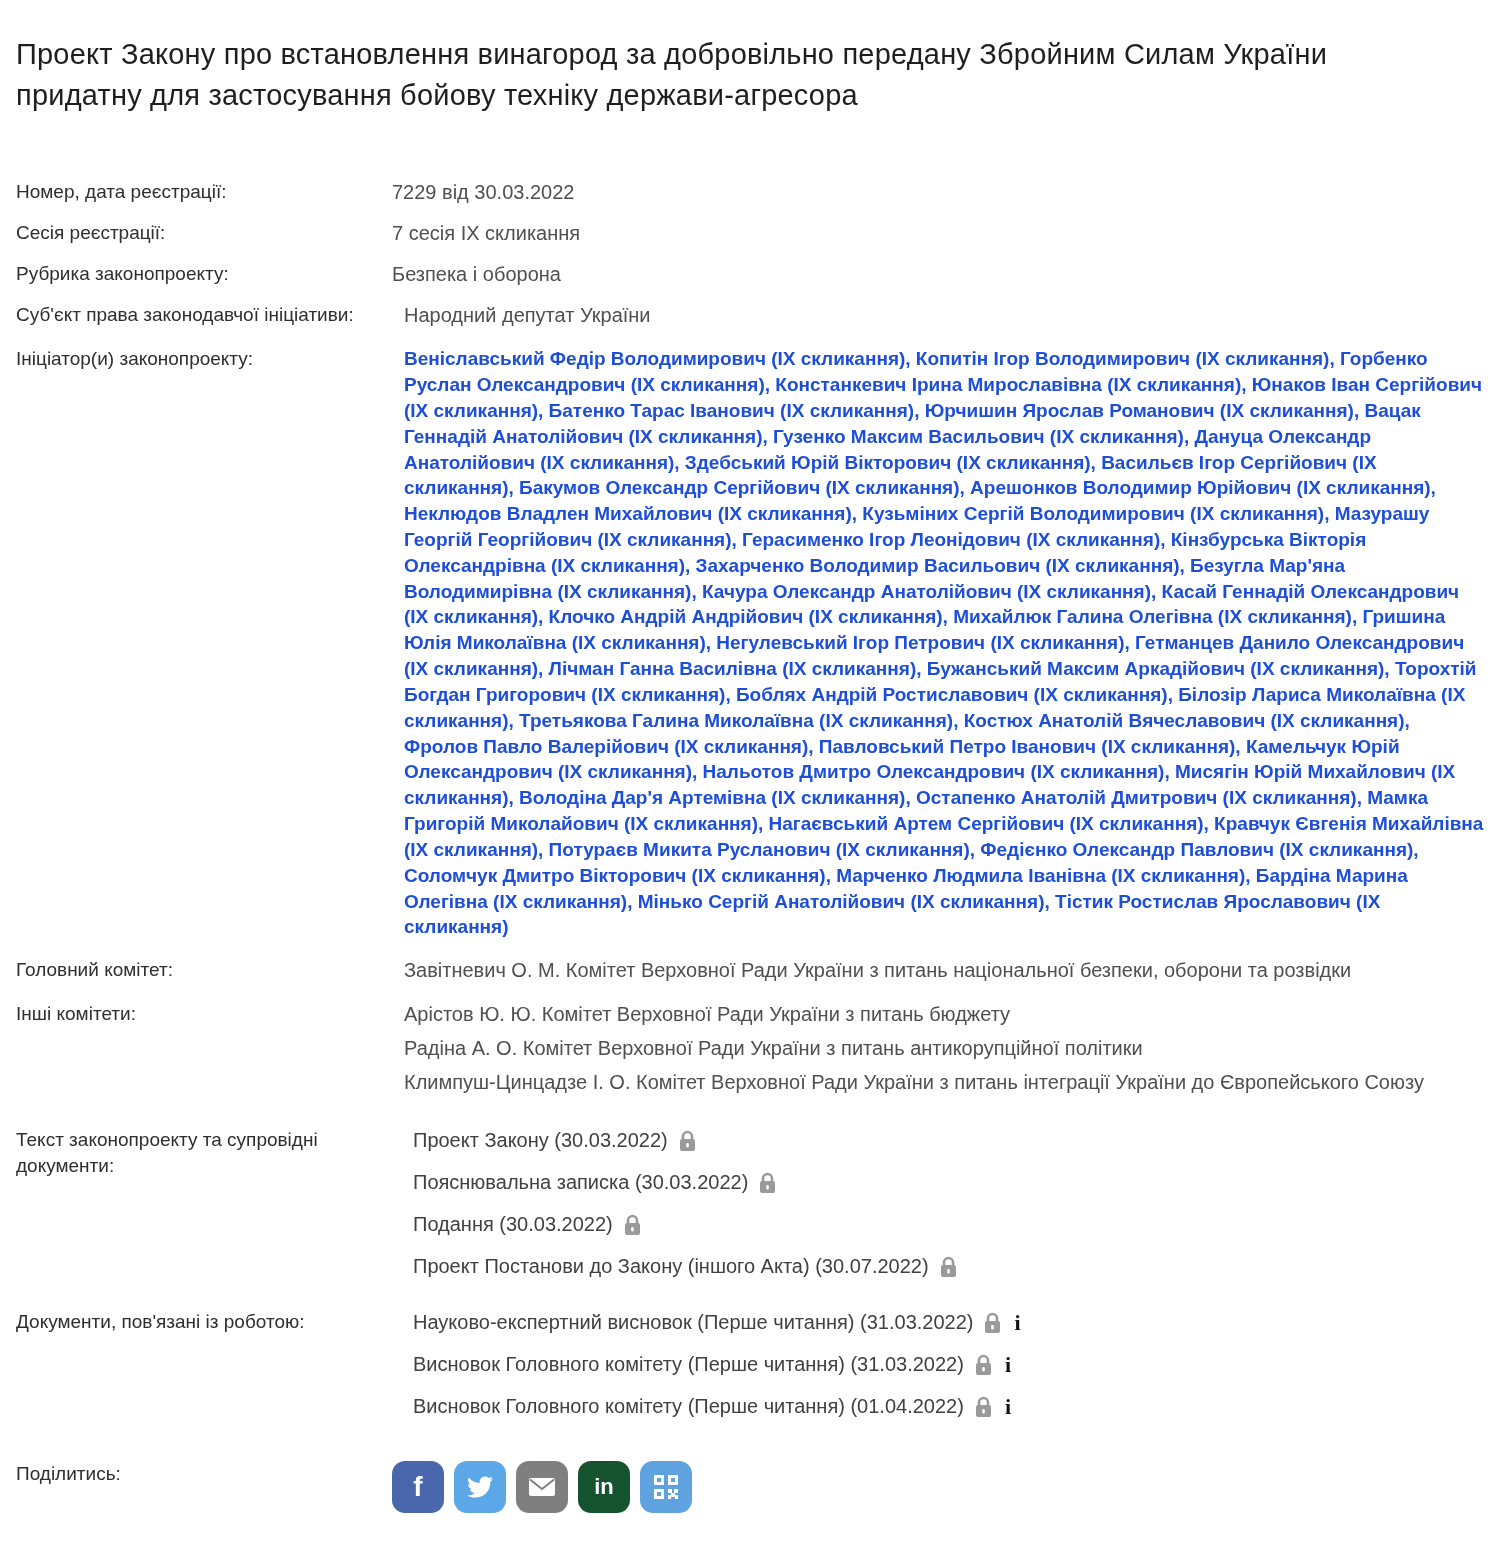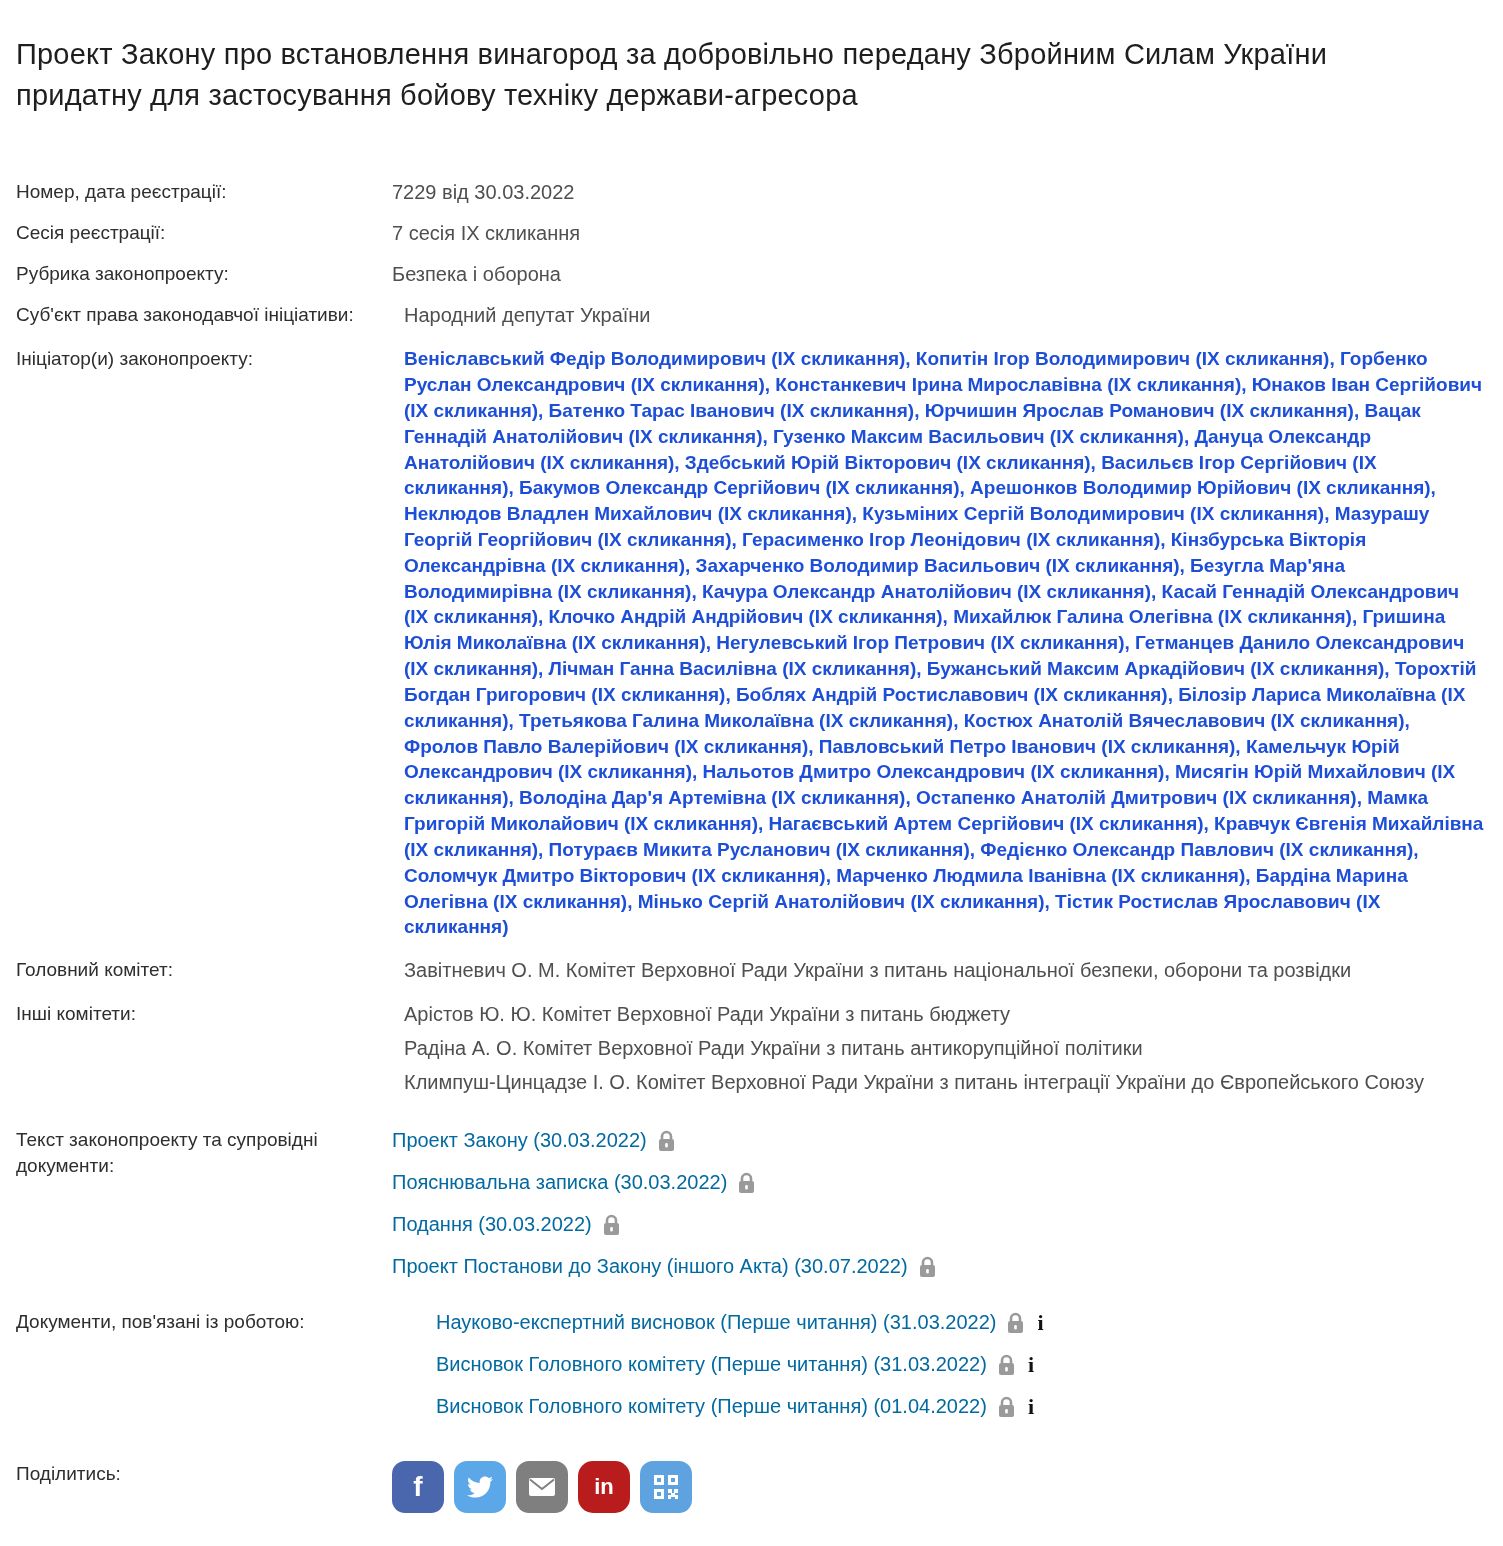--- a/index.html
+++ b/index.html
@@ -17,37 +17,37 @@
   }
 
   .field-row { display:grid; grid-template-columns:376px 1fr; margin-bottom:14px; }
   .field-label { font-weight:400; color:#2e2e2e; font-size:19px; line-height:1.35; padding-right:30px; }
   .field-value { font-size:20px; color:#4f4f4f; line-height:1.35; max-width:1110px; }
   .field-row.spaced { margin-bottom:17px;gap:12px; }
   .initiators { font-weight:700; color:#1d4ed8; font-size:19px; line-height:1.36; }
   .committee-line { margin-bottom:7px; }
 
   .doc-row { display:flex; align-items:center; gap:10px; margin-bottom:15px; }
-  .doc-link { color:#0369a1; font-size:20px; cursor:pointer; }
+  .doc-link { color:#404040; font-size:20px; cursor:pointer;margin-left:21px; }
   .lock-icon { width:19px; height:22px; flex:0 0 auto; }
   .info-i {
     font-family:"Liberation Serif", serif; font-weight:700; font-style:normal;
     font-size:22px; color:#111; line-height:1; cursor:pointer; margin-left:2px;
   }
 
   .share-row { display:grid; grid-template-columns:376px 1fr; margin-top:26px; }
   .share-icons { display:flex; gap:10px; }
   .share-btn {
     width:52px; height:52px; border-radius:13px; border:none; cursor:pointer;
     display:flex; align-items:center; justify-content:center; color:#fff;
   }
   .share-btn.fb { background:#4a67ad; font-size:28px; font-weight:700; }
   .share-btn.tw { background:#5ba7e8; }
   .share-btn.em { background:#7f7f7f; }
-  .share-btn.li { background:#b91c1c; font-size:22px; font-weight:700;border-radius:15px; }
+  .share-btn.li { background:#14532d; font-size:22px; font-weight:700; }
   .share-btn.qr { background:#5fa2e0; }
 
   .tabs {
     display:flex; align-items:stretch; margin-top:38px;
     border-bottom:2px solid #e3e5e8; height:64px;
   }
   .tab { font-size:21px; font-weight:700; display:flex; align-items:center; justify-content:center; cursor:pointer; }
   .tab.active {
     width:283px; margin-left:4px; background:#edf1f8; color:#3f4a57;
     border-bottom:6px solid #0d52bd;
@@ -134,21 +134,21 @@
         <span class="doc-link">Проект Постанови до Закону (іншого Акта) (30.07.2022)</span>
         <svg class="lock-icon" viewBox="0 0 19 22">
             <path d="M5 9 V6.5a4.5 4.5 0 0 1 9 0 V9" fill="none" stroke="#9a9a9a" stroke-width="2.6"></path>
             <rect x="2" y="9" width="15" height="12" rx="2" fill="#9a9a9a"></rect>
             <rect x="8.2" y="13" width="2.6" height="4.5" rx="1.2" fill="#fff"></rect>
           </svg>
       </div>
     </div>
   </div>
 
-  <div class="field-row" style="margin-top:12px;gap:44px;">
+  <div class="field-row" style="margin-top:12px;">
     <div class="field-label">Документи, пов'язані із роботою:</div>
     <div class="field-value">
       <div class="doc-row">
         <span class="doc-link">Науково-експертний висновок (Перше читання) (31.03.2022)</span>
         <svg class="lock-icon" viewBox="0 0 19 22">
             <path d="M5 9 V6.5a4.5 4.5 0 0 1 9 0 V9" fill="none" stroke="#9a9a9a" stroke-width="2.6"></path>
             <rect x="2" y="9" width="15" height="12" rx="2" fill="#9a9a9a"></rect>
             <rect x="8.2" y="13" width="2.6" height="4.5" rx="1.2" fill="#fff"></rect>
           </svg>
         <span class="info-i">i</span>

